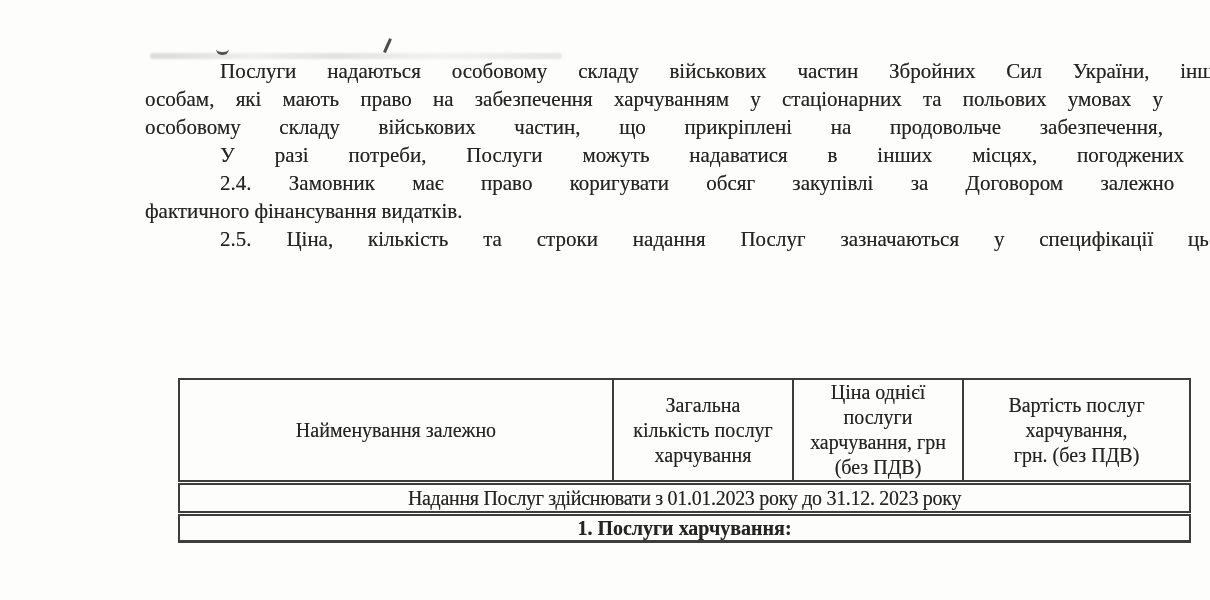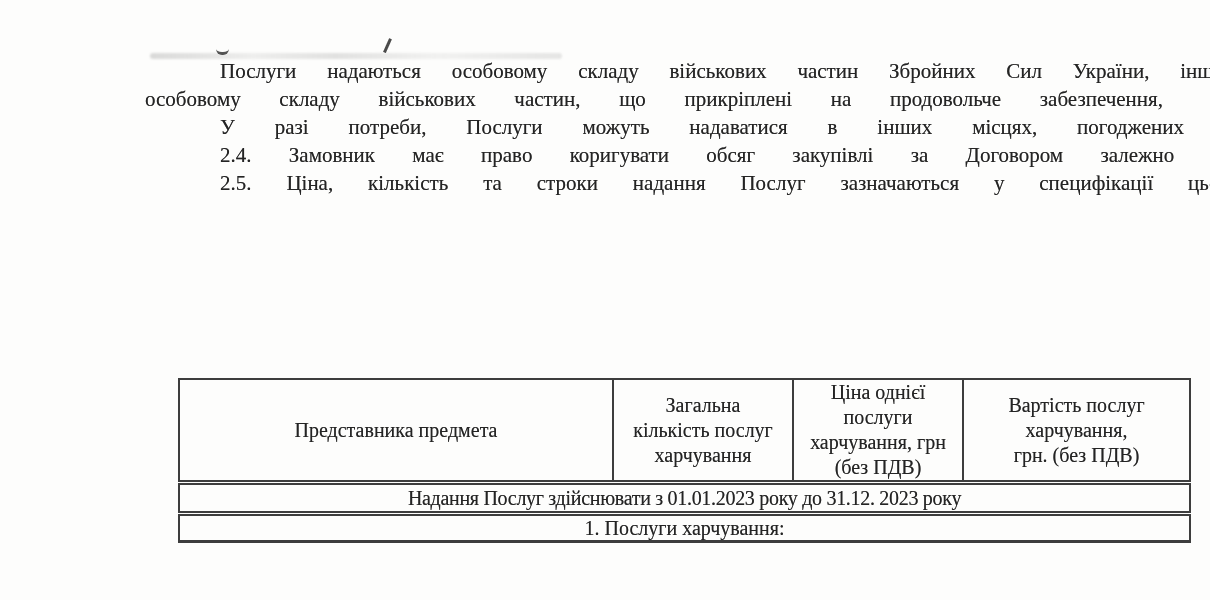--- a/index.html
+++ b/index.html
@@ -53,52 +53,54 @@
   .tbl td {
     text-align:center; vertical-align:middle;
     border-left:2px solid #3d3d3d; border-right:2px solid #3d3d3d;
     padding:0 4px;
   }
   .tbl tr.row-period td {
     height:26px; font-size:20px; letter-spacing:-0.3px;
     border-bottom:5px double #3d3d3d;
   }
   .tbl tr.row-section td {
-    height:24px; font-size:20px; font-weight:normal;
+    height:24px; font-size:20px; font-weight:bold;
     border-bottom:3px solid #3d3d3d;
   }
 </style>
 </head>
 <body>
 
 <div class="page">
 
   <div class="smudge"></div>
   <div class="mark-check"></div>
   <div class="mark-slash"></div>
 
   <div class="doc">
     <div class="line j indent">Послуги надаються особовому складу військових частин Збройних Сил України, іншим</div>
+    <div class="line j">особам, які мають право на забезпечення харчуванням у стаціонарних та польових умовах у</div>
     <div class="line j">особовому складу військових частин, що прикріплені на продовольче забезпечення,</div>
     <div class="line j indent">У разі потреби, Послуги можуть надаватися в інших місцях, погоджених із</div>
     <div class="line j indent">2.4. Замовник має право коригувати обсяг закупівлі за Договором залежно від</div>
+    <div class="line">фактичного фінансування видатків.</div>
     <div class="line j indent">2.5. Ціна, кількість та строки надання Послуг зазначаються у специфікації цього</div>
   </div>
 
   <div class="tblwrap">
     <table class="tbl">
       <colgroup>
         <col style="width:434px">
         <col style="width:180px">
         <col style="width:170px">
         <col style="width:227px">
       </colgroup>
       <tbody>
           <tr>
-        <th>Представника предмета</th>
+        <th>Найменування залежно</th>
         <th>Загальна
 кількість послуг
 харчування</th>
         <th>Ціна однієї
 послуги
 харчування, грн
 (без ПДВ)</th>
         <th>Вартість послуг
 харчування,
 грн. (без ПДВ)</th>

